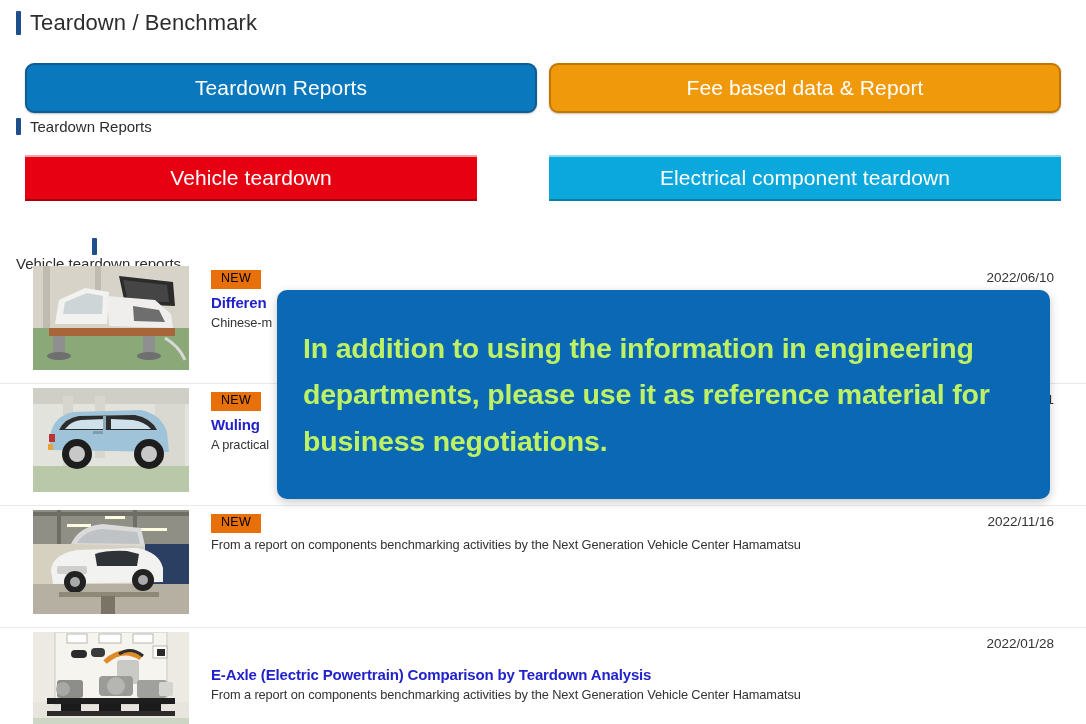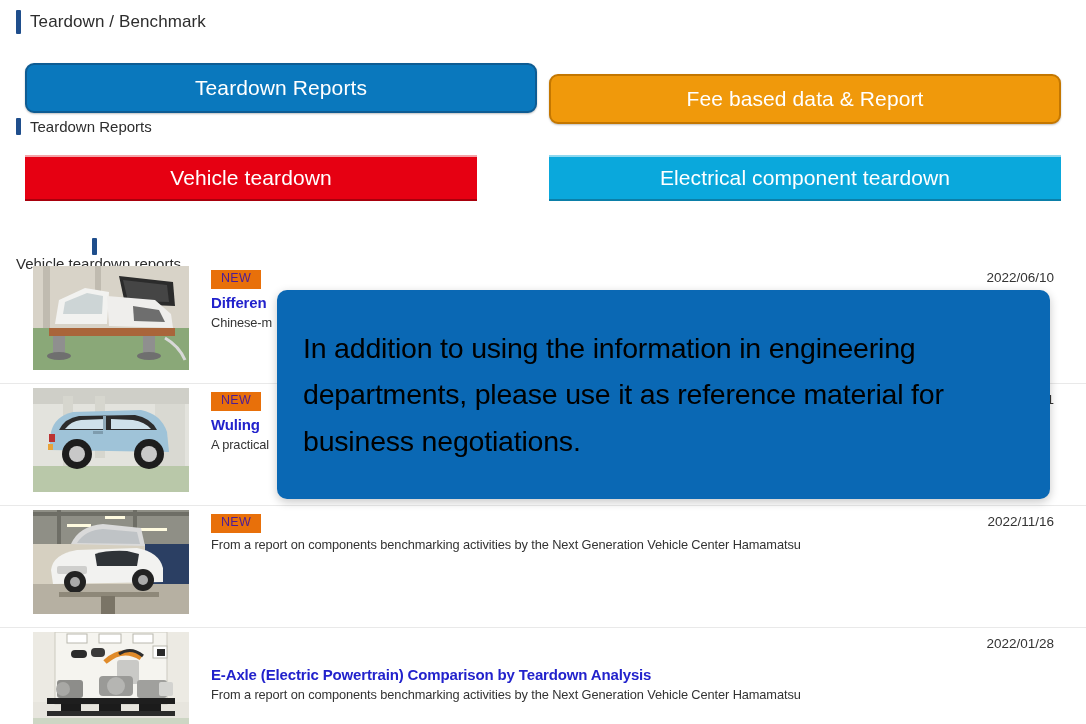--- a/index.html
+++ b/index.html
@@ -21,21 +21,21 @@
   .sec-head .tick {
     display: inline-block;
     width: 5px;
     border-radius: 1px;
     background: #1f4e8c;
     margin-right: 9px;
     flex: 0 0 auto;
   }
   .h-main { position: absolute; left: 16px; top: 10px; }
   .h-main .tick { height: 24px; }
-  .h-main .txt { font-size: 17px; font-weight: 400; letter-spacing: .1px; color:#2d2d2d; }
+  .h-main .txt { font-size: 22px; font-weight: 400; letter-spacing: .1px; color:#2d2d2d; }
 
   .h-sub { position: absolute; left: 16px; top: 118px; }
   .h-sub .tick { height: 17px; }
   .h-sub .txt { font-size: 15px; font-weight: 400; color:#2d2d2d; }
 
   .h-sub2 { position: absolute; left: 16px; top: 238px; flex-direction: column; }
   .h-sub2 .tick { height: 17px; }
   .h-sub2 .txt { font-size: 15px; font-weight: 400; color:#2d2d2d; }
 
   
@@ -56,21 +56,20 @@
     left: 25px; top: 63px; width: 512px; height: 50px;
     background: #0a78bd;
     border: 2px solid #0e5c93;
     box-shadow: 0 1px 2px rgba(0,0,0,.25);
   }
   .btn-orange {
     left: 549px; top: 63px; width: 512px; height: 50px;
     background: #f0990b;
     border: 2px solid #c47700;
     box-shadow: 0 1px 2px rgba(0,0,0,.25);
-    margin-top: 11px;
   }
   .btn-red {
     left: 25px; top: 155px; width: 452px; height: 46px;
     background: #e60012;
     border-top: 2px solid #f4a3a8;
     border-bottom: 2px solid #a8000c;
   }
   .btn-cyan {
     left: 549px; top: 155px; width: 512px; height: 46px;
     background: #0aa8dc;
@@ -98,21 +97,21 @@
     overflow: hidden;
     position: relative;
     background: #d7d7d2;
   }
   .thumb svg { display:block; width:156px; height:104px; }
 
   .row-body { flex: 1 1 auto; padding-left: 22px; padding-top: 6px; min-width: 0; }
   .badge-new {
     display: inline-block;
     background: #e8700a;
-    color: #4c1d95;
+    color: #000000;
     font-size: 12.5px;
     font-weight: 400;
     padding: 2px 10px 3px 10px;
     line-height: 1.1;
     letter-spacing: .3px;
   }
   .row-title {
     display: block;
     margin-top: 5px;
     color: #2222cc;
@@ -146,23 +145,23 @@
     left: 277px; top: 290px;
     width: 773px; height: 209px;
     background: #0a68b4;
     border-radius: 10px;
     box-shadow: 0 3px 10px rgba(0,0,0,.22);
     display: flex;
     align-items: center;
     padding: 0 26px;
   }
   .callout .c-text {
-    color: #000000;
+    color: #bef264;
     font-size: 28.5px;
-    font-weight: normal;
+    font-weight: bold;
     line-height: 1.63;
     letter-spacing: -.2px;
   }
 </style>
 </head>
 <body>
 
 <div class="page">
 
   <div class="sec-head h-main">

